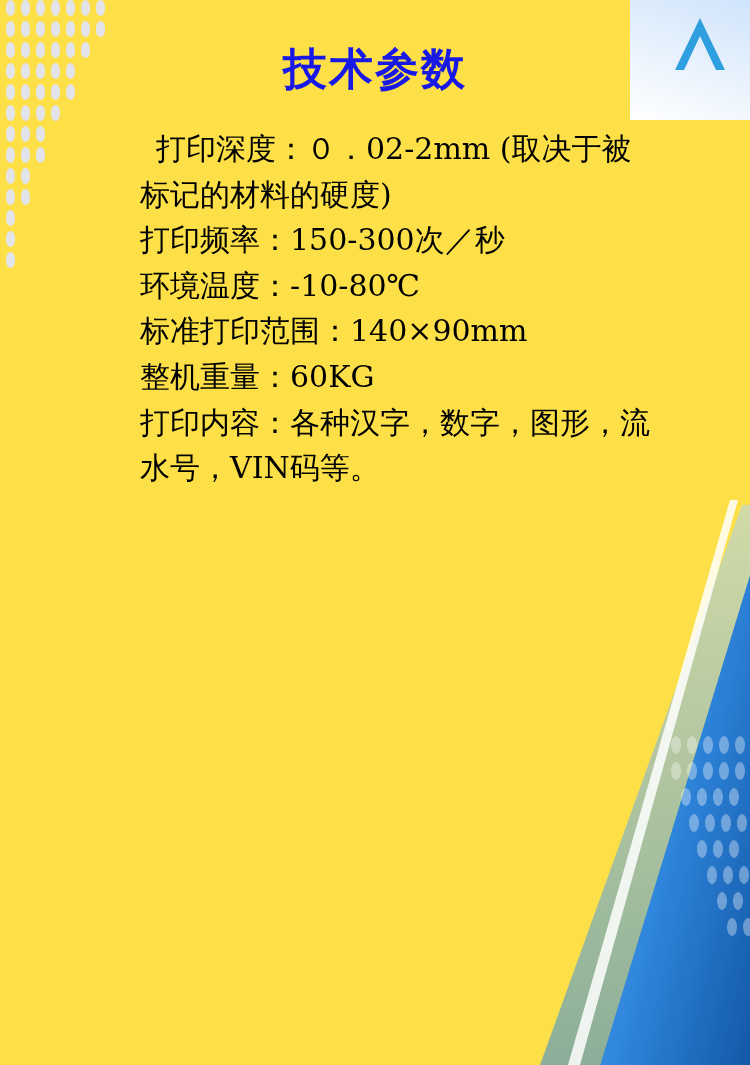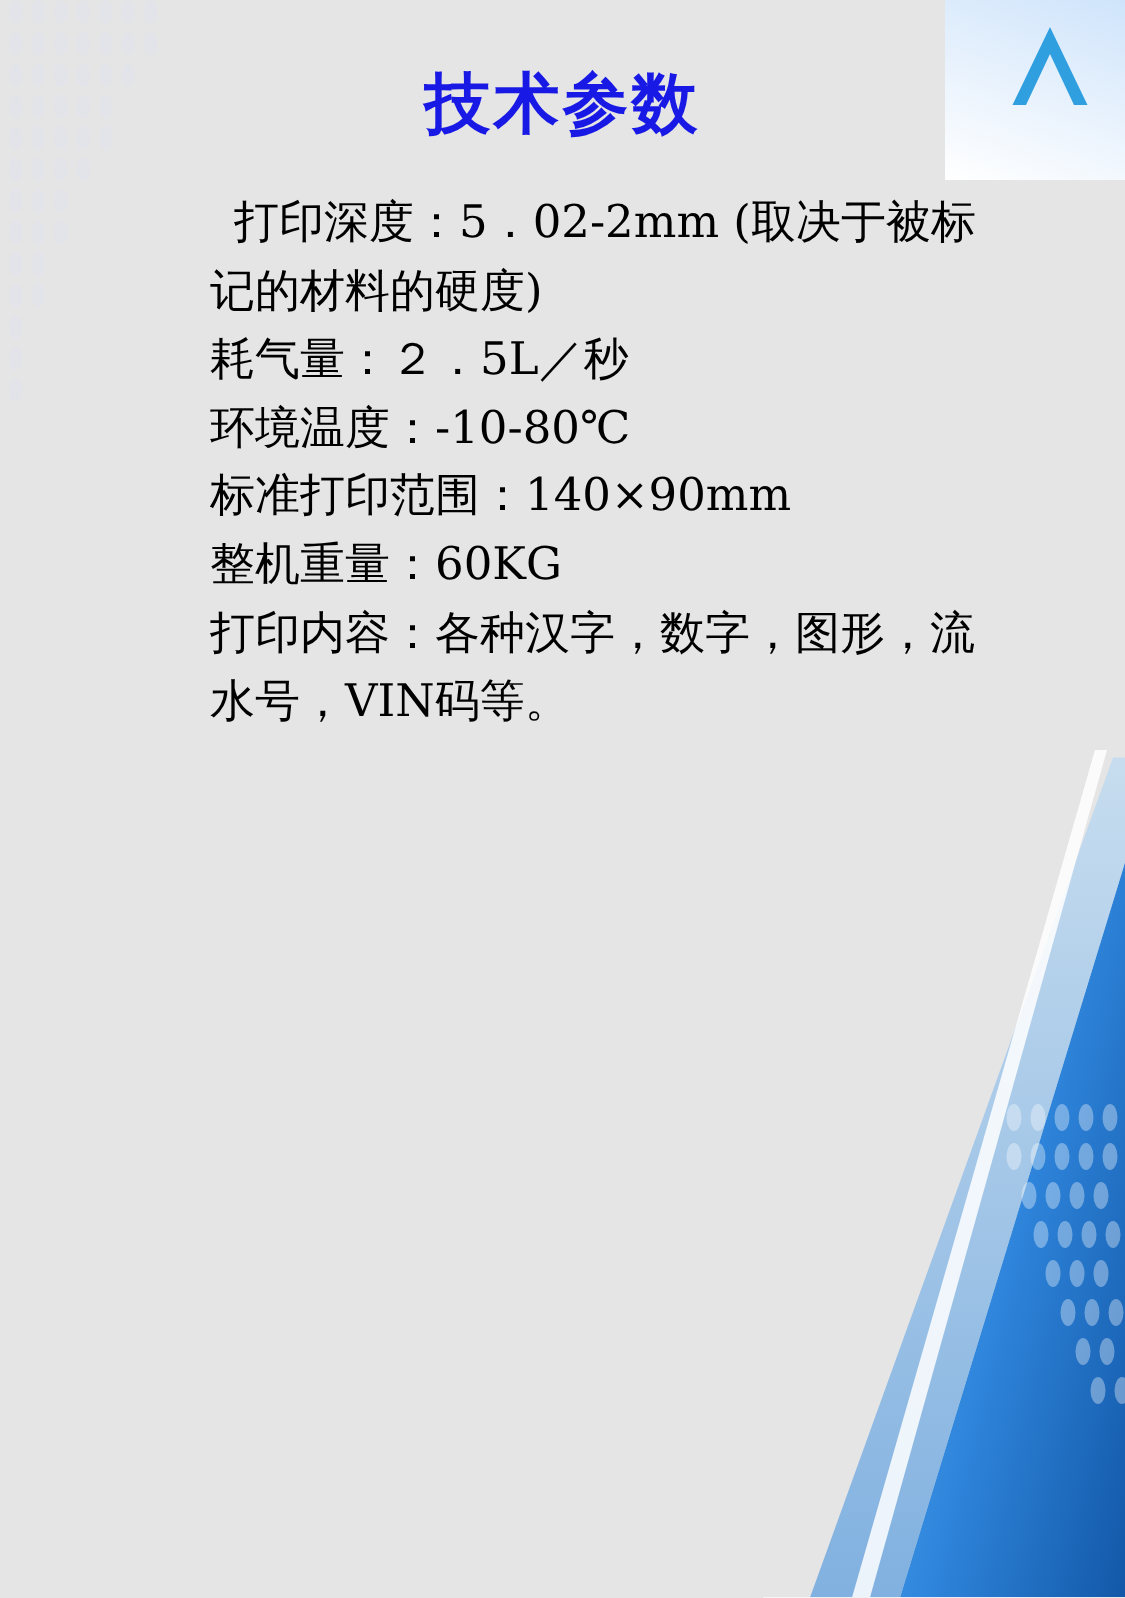--- a/index.html
+++ b/index.html
@@ -8,21 +8,21 @@
     background: #ffffff;
   }
   body {
     font-family: "Liberation Serif", "DejaVu Serif", serif;
   }
   .slide {
     position: relative;
     width: 750px;
     height: 1065px;
     overflow: hidden;
-    background: #e5e5e5;
+    background: #fde047;
   }
 
   
   .dots-col {
     position: absolute;
     left: 0;
     top: 0;
     width: 108px;
     height: 320px;
     pointer-events: none;
@@ -228,21 +228,21 @@
       <ellipse cx="242" cy="456" rx="5" ry="9"></ellipse>
       <ellipse cx="258" cy="456" rx="5" ry="9"></ellipse>
       <ellipse cx="252" cy="482" rx="5" ry="9"></ellipse>
       <ellipse cx="268" cy="482" rx="5" ry="9"></ellipse>
     </g>
   </svg>
 
   <div class="title">技术参数</div>
 
   <div class="body-text">
-    <p class="indent">打印深度：5．02-2mm (取决于被标记的材料的硬度)</p>
-    <p>耗气量：２．5L／秒</p>
+    <p class="indent">打印深度：０．02-2mm (取决于被标记的材料的硬度)</p>
+    <p>打印频率：150-300次／秒</p>
     <p>环境温度：-10-80℃</p>
     <p>标准打印范围：140×90mm</p>
     <p>整机重量：60KG</p>
     <p>打印内容：各种汉字，数字，图形，流水号，VIN码等。</p>
   </div>
 
 </div>
 
 </body></html>

